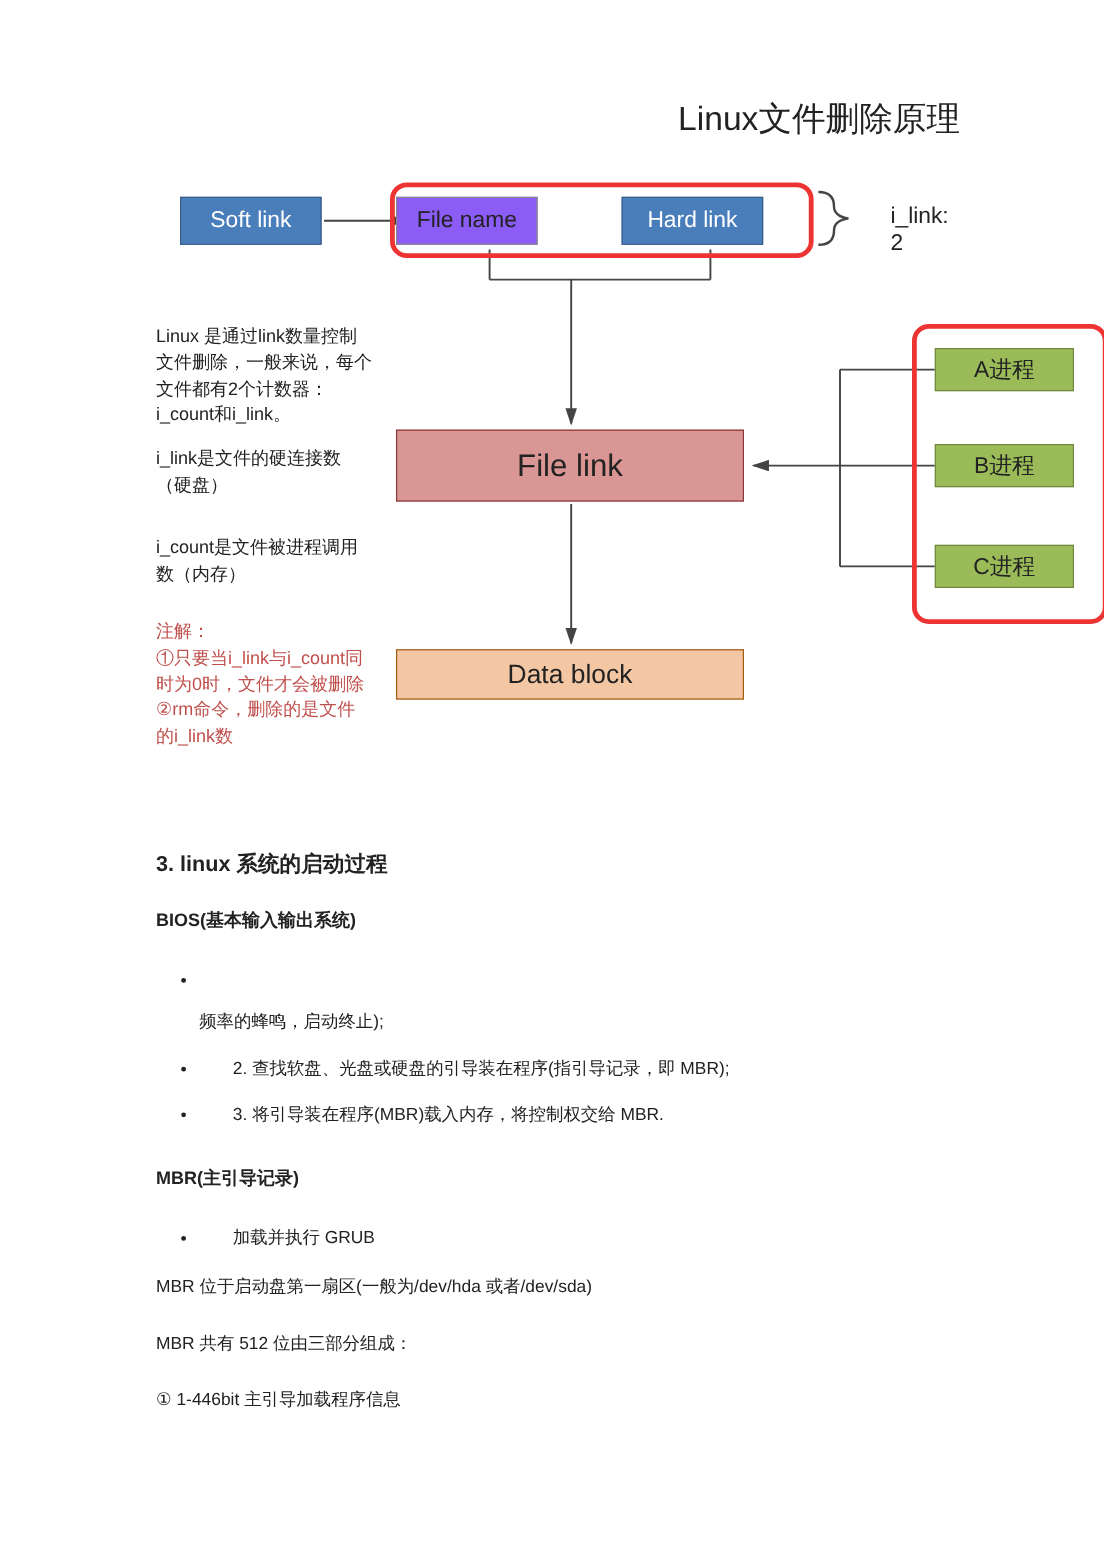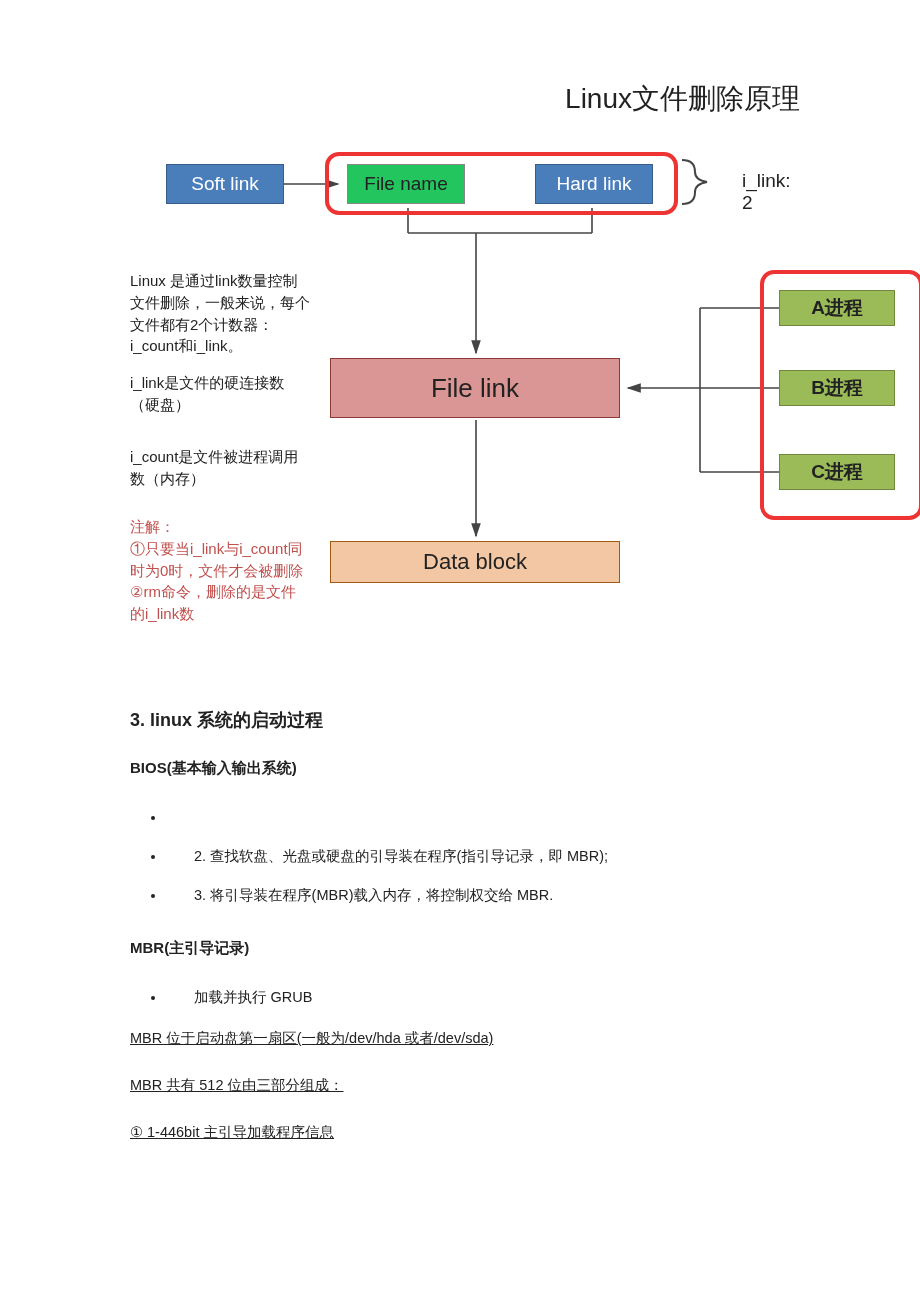--- a/index.html
+++ b/index.html
@@ -27,34 +27,34 @@
   }
   .box {
     position: absolute;
     display: flex;
     align-items: center;
     justify-content: center;
     font-size: 19px;
     box-sizing: border-box;
   }
   .softlink {
-    left: 36px; top: 6px;
+    left: 20px; top: 6px;
     width: 118px; height: 40px;
     background: #4a7ebb;
     color: #fff;
     border: 1px solid #385d8a;
   }
   .filename {
-    left: 217px; top: 6px;
+    left: 200px; top: 6px;
     width: 118px; height: 40px;
-    background: #22c55e;
+    background: #8b5cf6;
     border: 1px solid #888;
   }
   .hardlink {
-    left: 405px; top: 6px;
+    left: 388px; top: 6px;
     width: 118px; height: 40px;
     background: #4a7ebb;
     color: #fff;
     border: 1px solid #385d8a;
   }
   .redgroup1 {
     position: absolute;
     left: 195px; top: -6px;
     width: 345px; height: 55px;
     border: 4px solid #e33;
@@ -83,21 +83,20 @@
     width: 290px; height: 42px;
     background: #f4c7a4;
     border: 1px solid #a05a12;
     font-size: 22px;
   }
   .proc {
     width: 116px; height: 36px;
     background: #9bbb59;
     border: 1px solid #71893f;
     font-size: 19px;
-    font-weight: bold;
   }
   .procA { left: 649px; top: 132px; }
   .procB { left: 649px; top: 212px; }
   .procC { left: 649px; top: 296px; }
   .redgroup2 {
     position: absolute;
     left: 630px; top: 112px;
     width: 155px; height: 242px;
     border: 4px solid #e33;
     border-radius: 14px;
@@ -139,21 +138,20 @@
     list-style: disc;
     padding-left: 36px;
     margin: 0;
   }
   ul.bl li {
     padding-left: 28px;
     margin-bottom: 4px;
   }
   p.body {
     margin: 6px 0 12px 0;
-    text-decoration: underline;
   }
 </style>
 </head>
 <body>
 
 <div class="page">
   <div class="title">Linux文件删除原理</div>
 
   <div class="diagram">
     <svg class="arrows">
@@ -205,20 +203,21 @@
 ②rm命令，删除的是文件的i_link数</div>
   </div>
 
   <h2 class="sec">3. linux 系统的启动过程</h2>
 
   <div class="content">
     <h3 class="sub">BIOS(基本输入输出系统)</h3>
     <ul class="bl">
       <li>
         <br>
+        <span style="margin-left:-28px; display:inline-block;">频率的蜂鸣，启动终止);</span>
       </li>
       <li>2.  查找软盘、光盘或硬盘的引导装在程序(指引导记录，即 MBR);</li>
       <li>3.  将引导装在程序(MBR)载入内存，将控制权交给 MBR.</li>
     </ul>
 
     <h3 class="sub">MBR(主引导记录)</h3>
     <ul class="bl">
       <li>加载并执行 GRUB</li>
     </ul>
 

